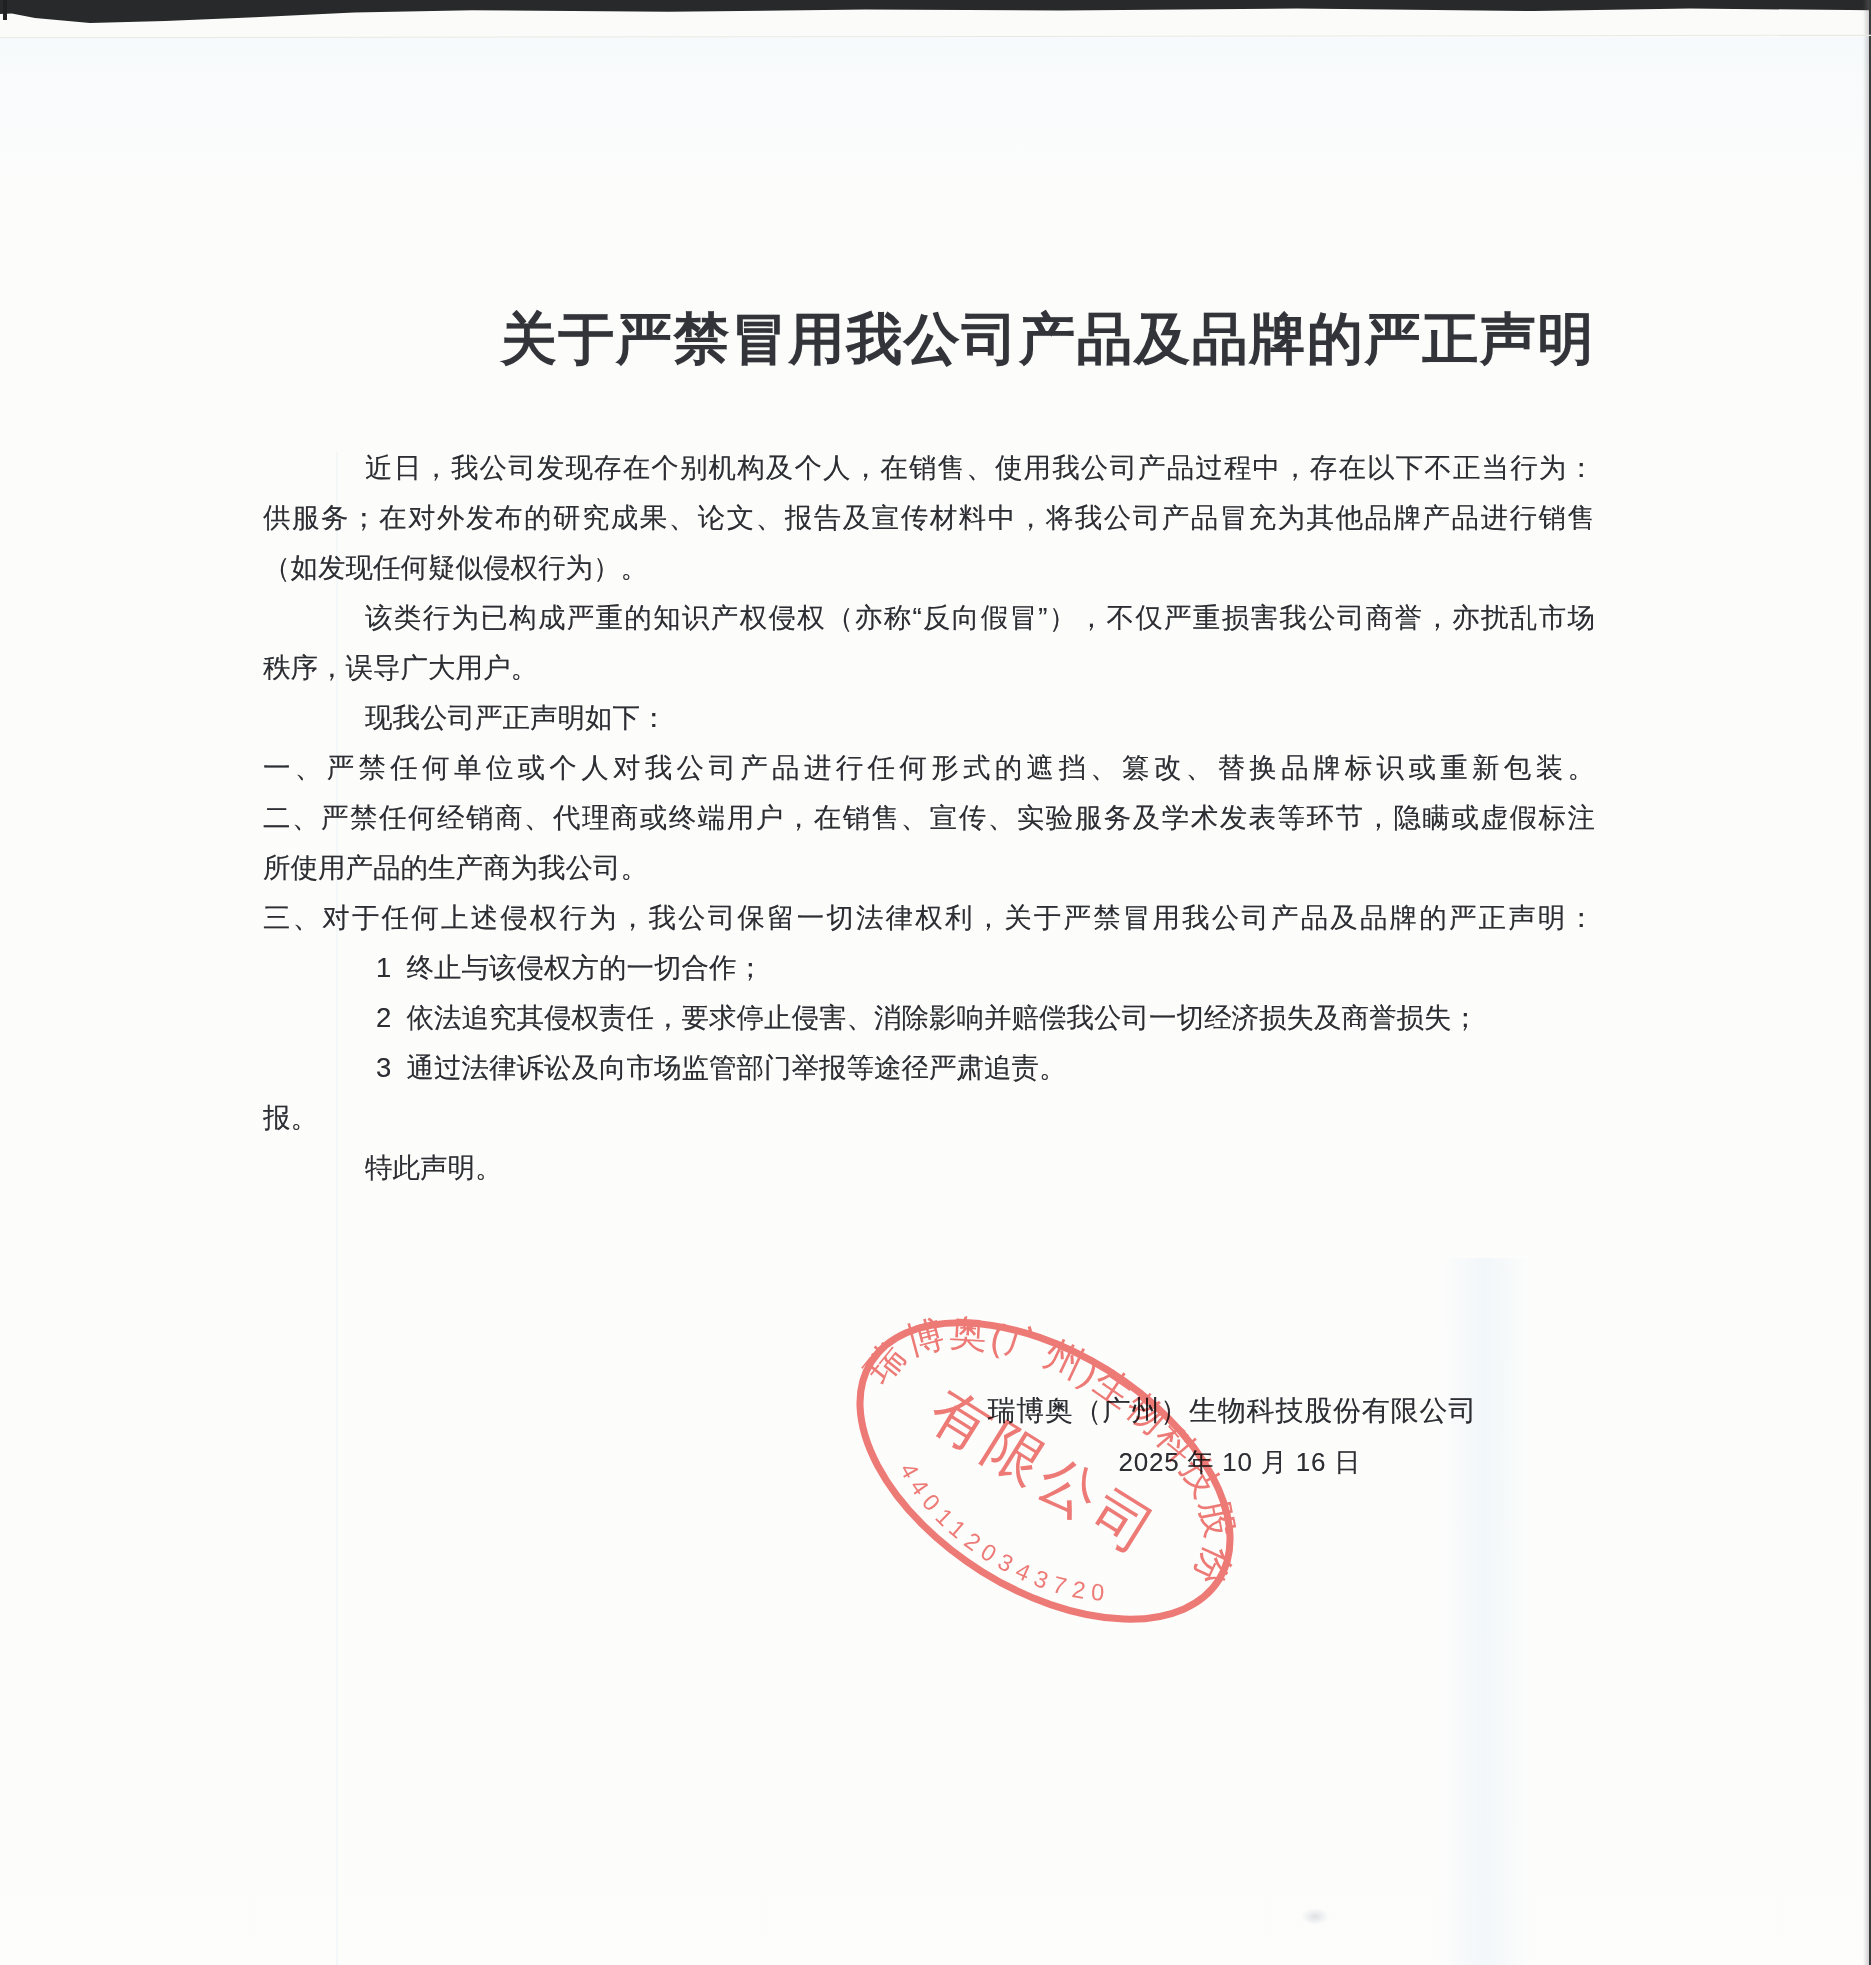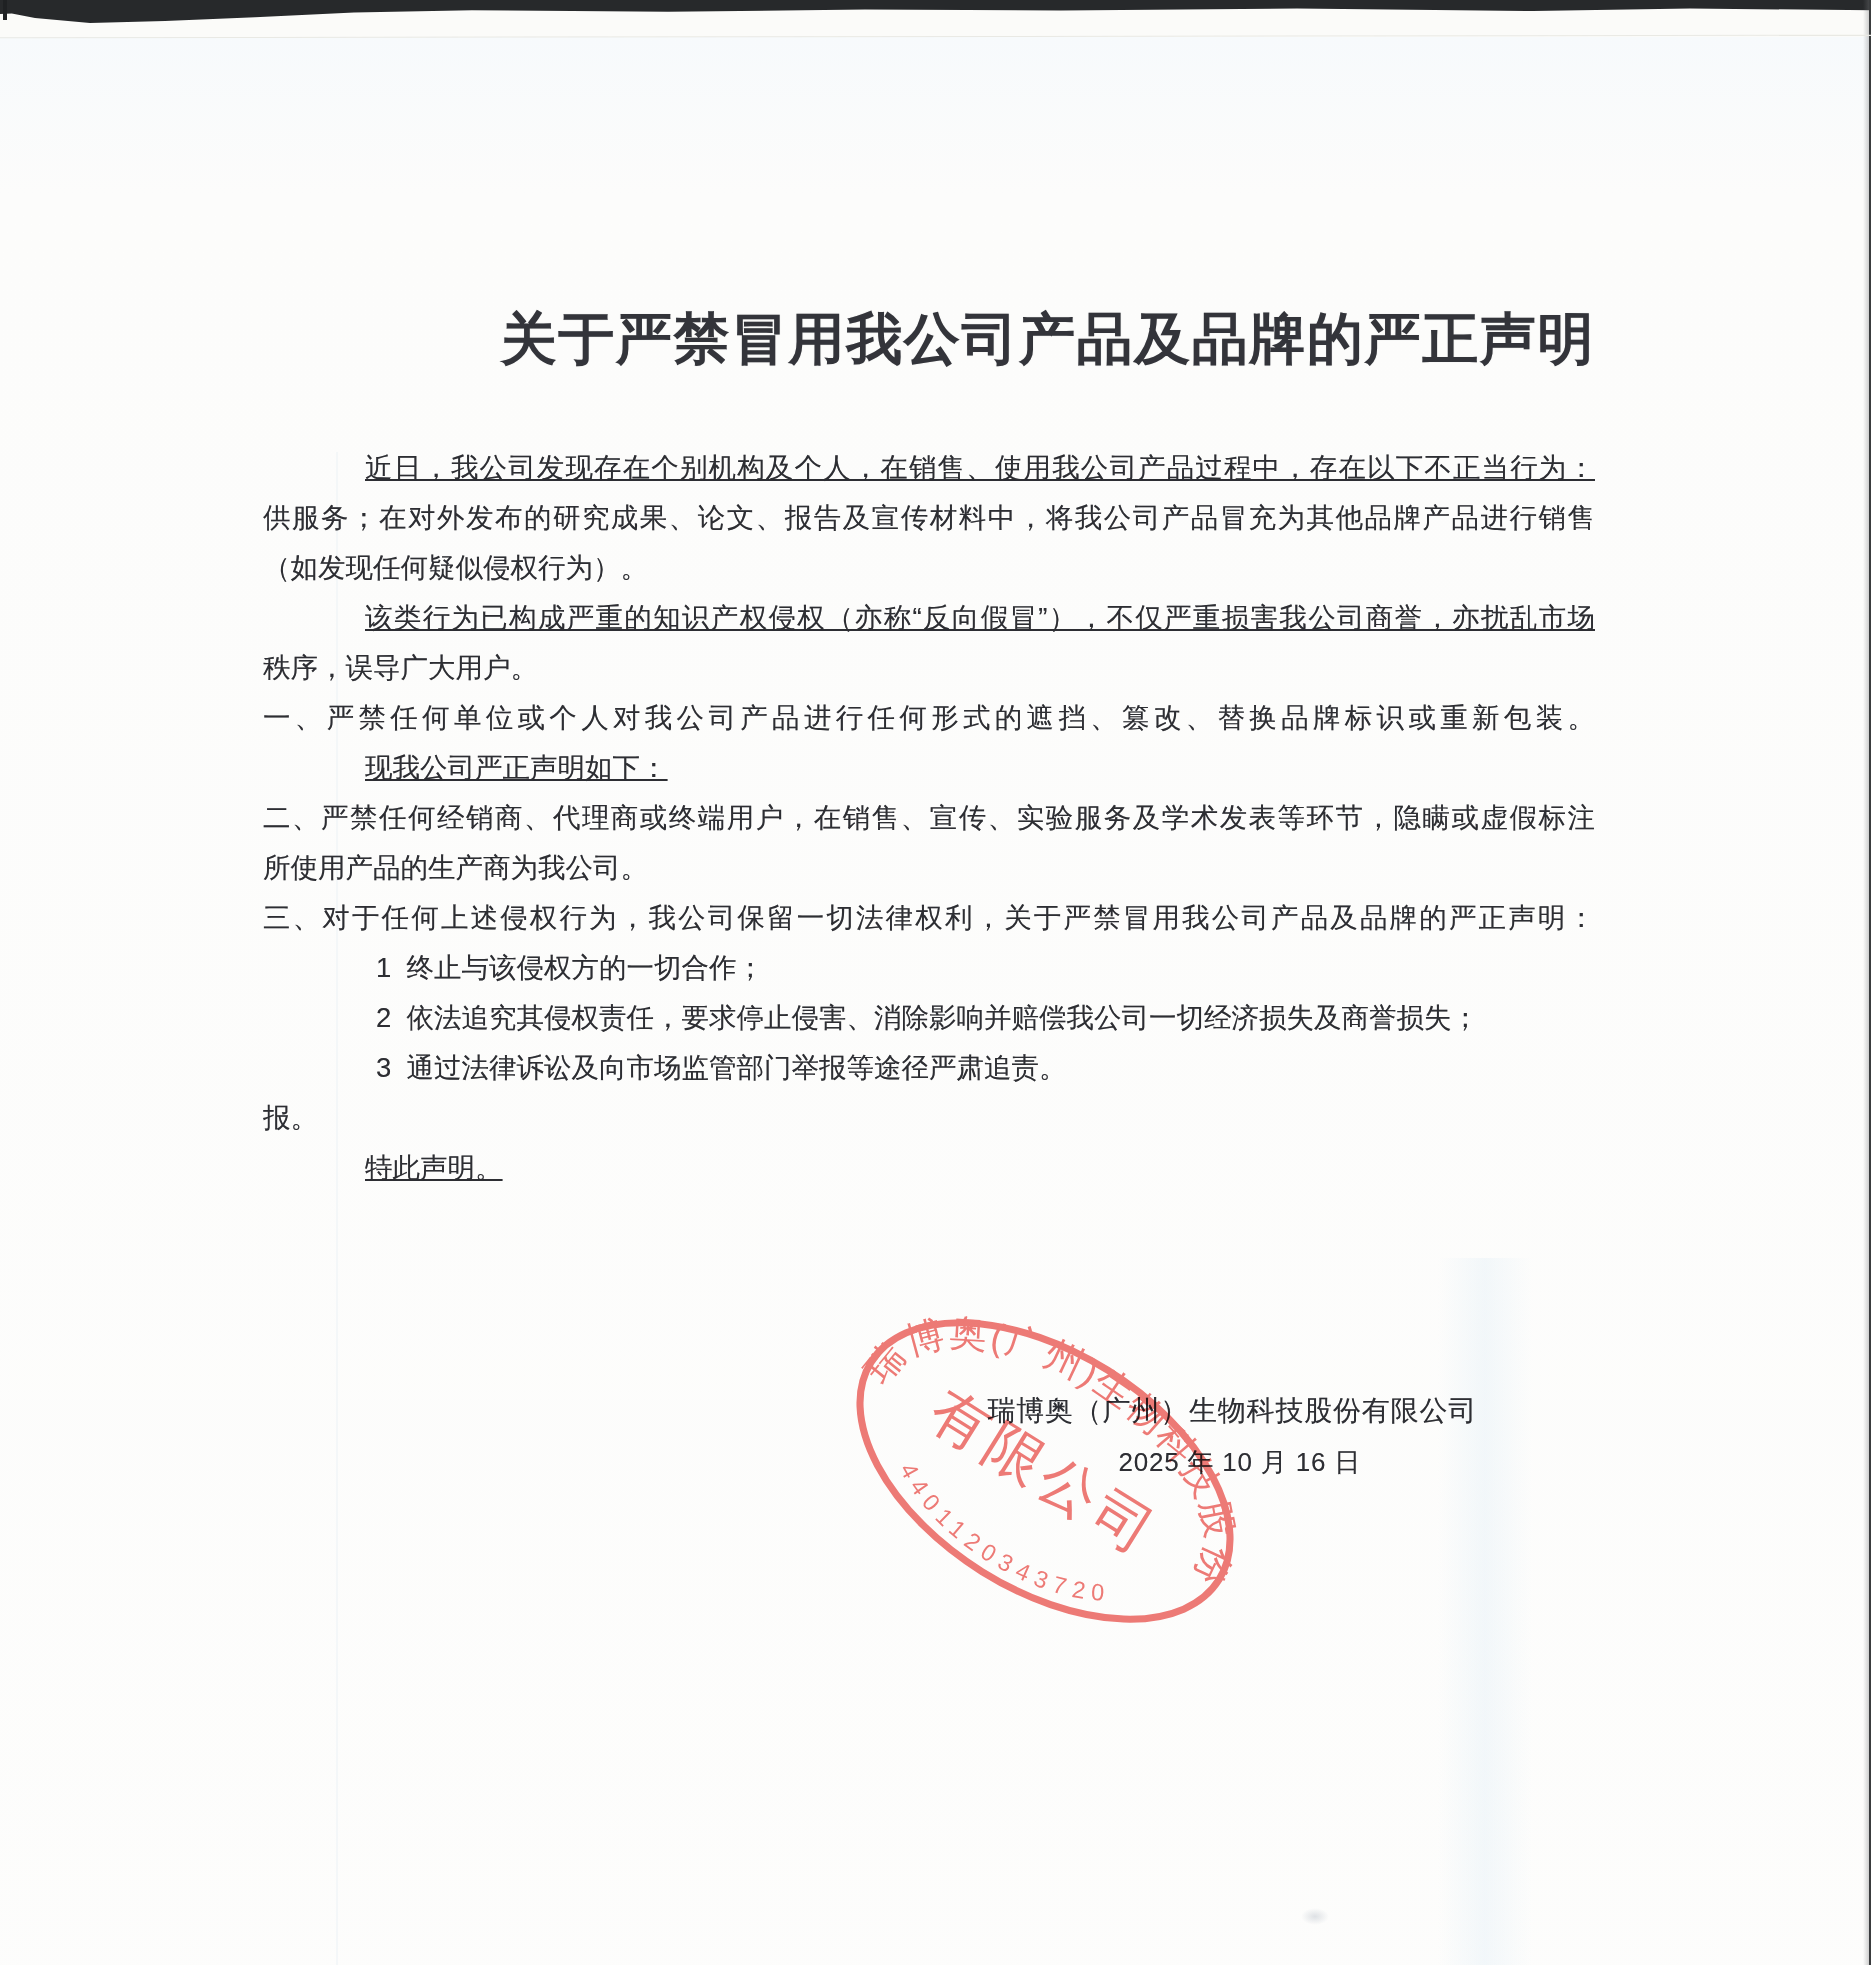--- a/index.html
+++ b/index.html
@@ -29,21 +29,21 @@
   .doc-title{
     position:absolute;left:263px;top:305px;width:1332px;
     font-size:56px;line-height:67px;font-weight:600;letter-spacing:1.6px;
     text-align:right;color:#33343a;text-shadow:0 0 0.8px rgba(51,52,58,.30);
   }
   .body-lines{position:absolute;left:263px;top:443px;width:1332px;color:#2d2e33;}
   .line{
     height:50px;line-height:50px;font-size:27.5px;letter-spacing:0;
     text-shadow:0 0 0.4px rgba(45,46,51,.40);
   }
-  .indent{text-indent:102px;text-decoration:underline;}
+  .indent{text-indent:102px;}
   .jl{text-align:justify;text-align-last:justify;}
   .sub{padding-left:113px;white-space:pre;}
   .sig-company{
     position:absolute;top:1387px;right:395px;
     font-size:28px;line-height:47px;letter-spacing:0.8px;color:#2d2e33;
     text-shadow:0 0 0.4px rgba(45,46,51,.40);white-space:pre;
   }
   .sig-date{
     position:absolute;top:1439px;right:511px;
     font-size:26px;line-height:47px;letter-spacing:0.8px;color:#2d2e33;
@@ -70,22 +70,22 @@
 <div class="mark-smudge"></div>
 
 <div class="doc-title">关于严禁冒用我公司产品及品牌的严正声明</div>
 
 <div class="body-lines">
   <div class="line indent jl">近日，我公司发现存在个别机构及个人，在销售、使用我公司产品过程中，存在以下不正当行为：</div>
   <div class="line jl">供服务；在对外发布的研究成果、论文、报告及宣传材料中，将我公司产品冒充为其他品牌产品进行销售</div>
   <div class="line">（如发现任何疑似侵权行为）。</div>
   <div class="line indent jl">该类行为已构成严重的知识产权侵权（亦称“反向假冒”），不仅严重损害我公司商誉，亦扰乱市场</div>
   <div class="line">秩序，误导广大用户。</div>
+  <div class="line indent">现我公司严正声明如下：</div>
   <div class="line jl">一、严禁任何单位或个人对我公司产品进行任何形式的遮挡、篡改、替换品牌标识或重新包装。</div>
-  <div class="line indent">现我公司严正声明如下：</div>
   <div class="line jl">二、严禁任何经销商、代理商或终端用户，在销售、宣传、实验服务及学术发表等环节，隐瞒或虚假标注</div>
   <div class="line">所使用产品的生产商为我公司。</div>
   <div class="line jl">三、对于任何上述侵权行为，我公司保留一切法律权利，关于严禁冒用我公司产品及品牌的严正声明：</div>
   <div class="line sub">1  终止与该侵权方的一切合作；</div>
   <div class="line sub">2  依法追究其侵权责任，要求停止侵害、消除影响并赔偿我公司一切经济损失及商誉损失；</div>
   <div class="line sub">3  通过法律诉讼及向市场监管部门举报等途径严肃追责。</div>
   <div class="line">报。</div>
   <div class="line indent">特此声明。</div>
 </div>
 

